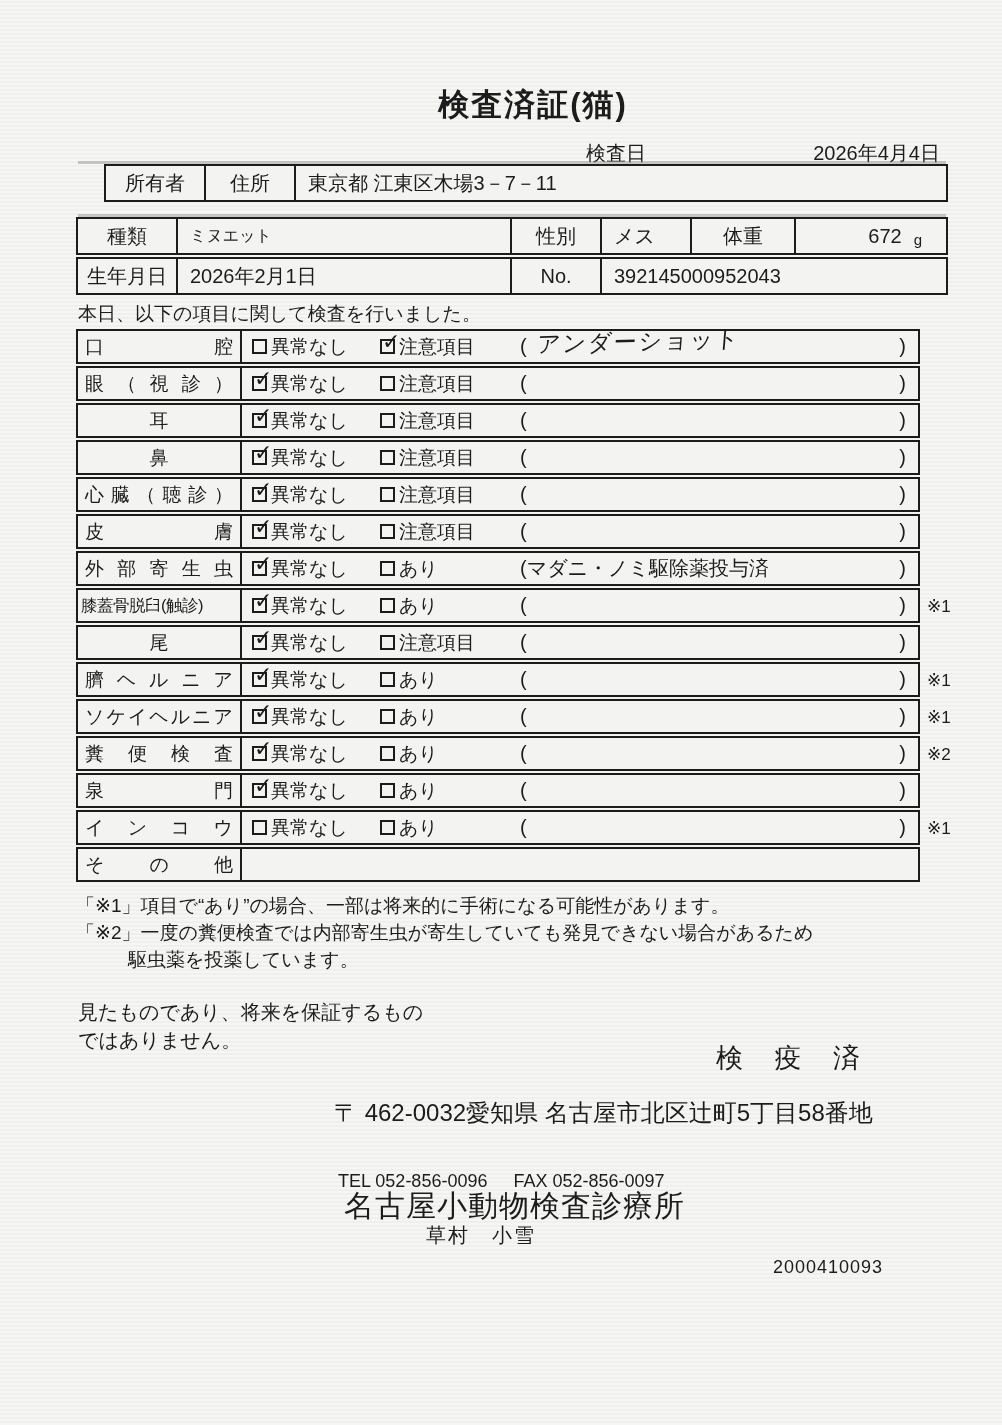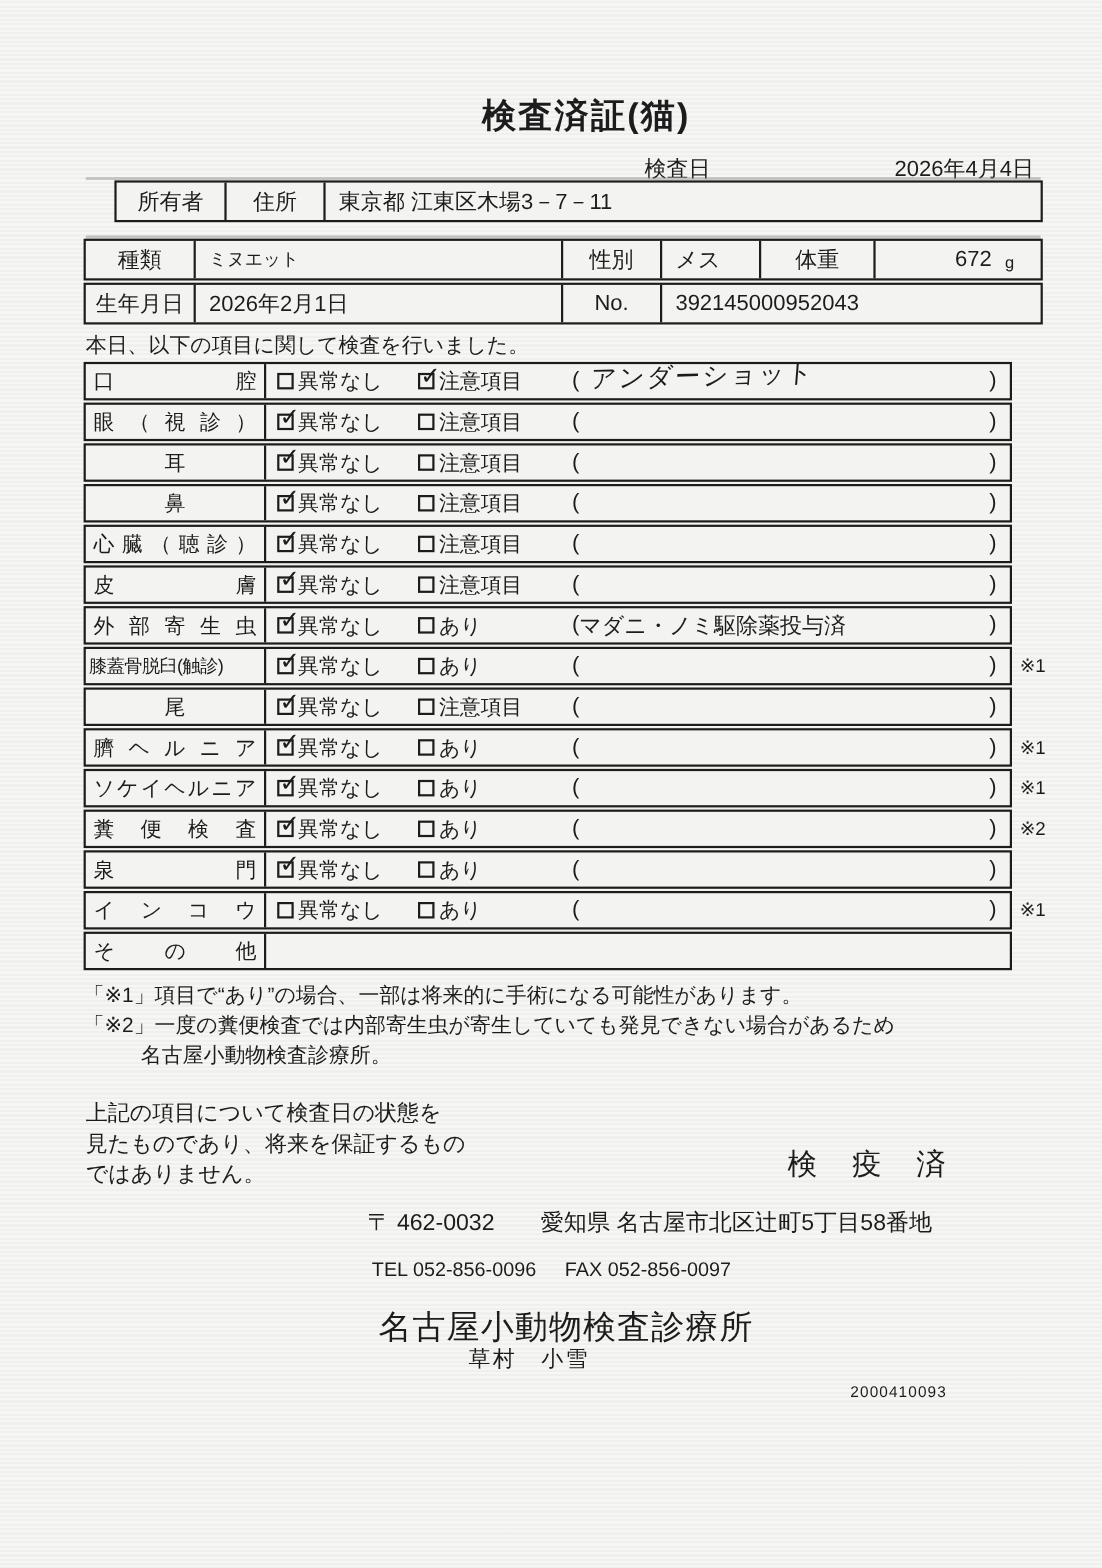--- a/index.html
+++ b/index.html
@@ -79,25 +79,25 @@
   }
   .mark{position:absolute;left:100%;margin-left:9px;top:50%;transform:translateY(-50%);
     font-size:17px;white-space:nowrap;}
 
   .notes{position:absolute;left:76px;top:892px;font-size:19px;line-height:27px;}
   .notes .indent{padding-left:52px;}
 
   .disclaimer{position:absolute;left:78px;top:998px;font-size:20px;line-height:28px;}
   .disclaimer span{display:block;}
   .stamp{position:absolute;left:716px;top:1040px;font-size:27px;letter-spacing:12px;white-space:nowrap;}
-  .postal-line{position:absolute;left:334px;top:1097px;font-size:21px;display:flex;gap:42px;white-space:nowrap;}
-  .tel-line{position:absolute;left:338px;top:1144px;font-size:18px;display:flex;gap:26px;white-space:nowrap;}
+  .postal-line{position:absolute;left:334px;top:1097px;font-size:24px;display:flex;white-space:nowrap;}
+  .tel-line{position:absolute;left:338px;top:1171px;font-size:18px;display:flex;gap:26px;white-space:nowrap;}
   .clinic{position:absolute;left:344px;top:1186px;font-size:30px;letter-spacing:1px;white-space:nowrap;}
   .examiner{position:absolute;left:426px;top:1222px;font-size:20px;letter-spacing:2px;white-space:nowrap;}
-  .serial{position:absolute;left:773px;top:1257px;font-size:14px;letter-spacing:1px;}
+  .serial{position:absolute;left:773px;top:1257px;font-size:18px;letter-spacing:1px;}
 </style>
 </head>
 <body>
 
 <div class="sheet">
 
   <div class="title">検査済証(猫)</div>
 
   <div class="date-row">
     <span class="date-label">検査日</span>
@@ -500,25 +500,24 @@
           <span>他</span>
         </div>
       <div class="row-content"></div>
 
     </div>
   </div>
 
   <div class="notes">
     <div>「※1」項目で“あり”の場合、一部は将来的に手術になる可能性があります。</div>
     <div>「※2」一度の糞便検査では内部寄生虫が寄生していても発見できない場合があるため</div>
-    <div class="indent">名古屋小動物検査診療所。</div>
+    <div class="indent">駆虫薬を投薬しています。</div>
   </div>
 
   <div class="disclaimer">
-    <span>上記の項目について検査日の状態を</span>
     <span>見たものであり、将来を保証するもの</span>
     <span>ではありません。</span>
   </div>
 
   <div class="stamp">検 疫 済</div>
 
   <div class="postal-line">
     <span>〒 462-0032</span>
     <span>愛知県 名古屋市北区辻町5丁目58番地</span>
   </div>

